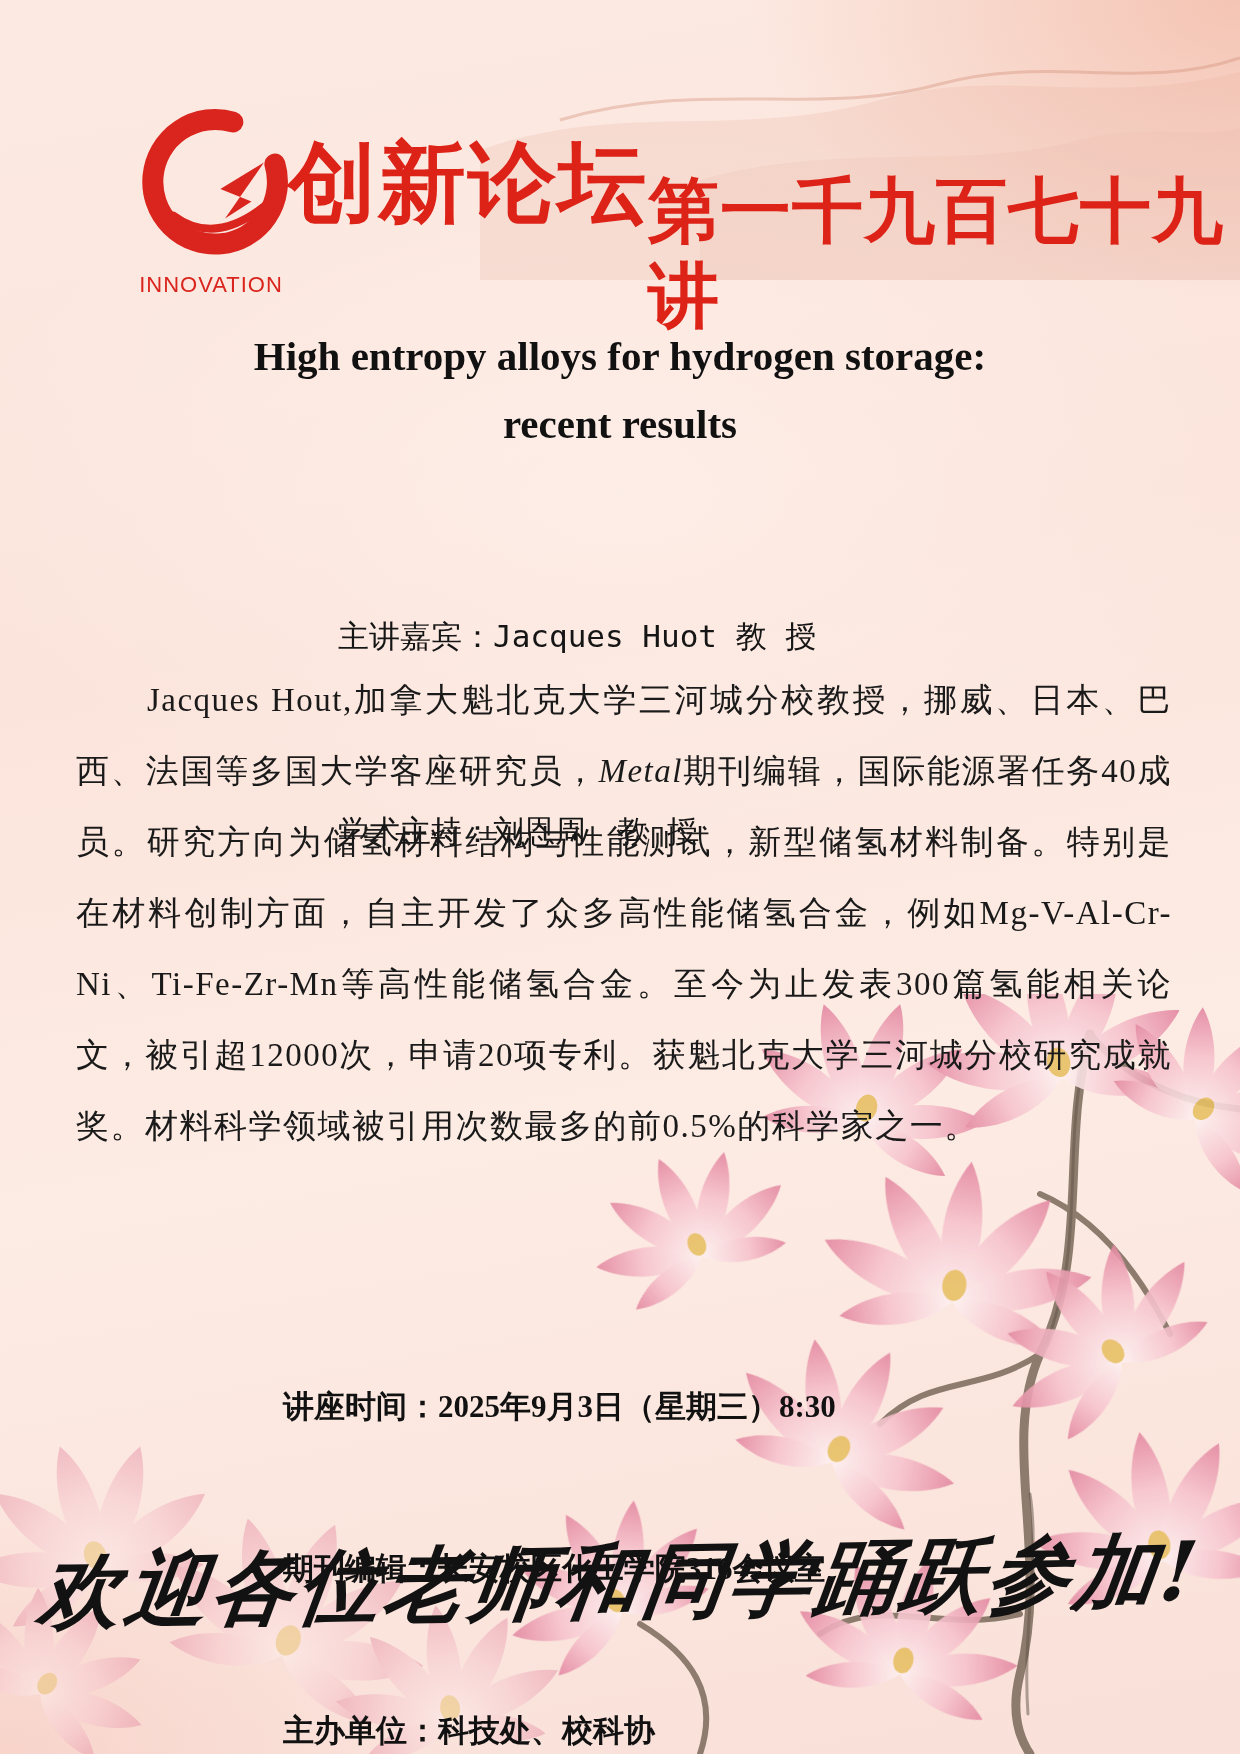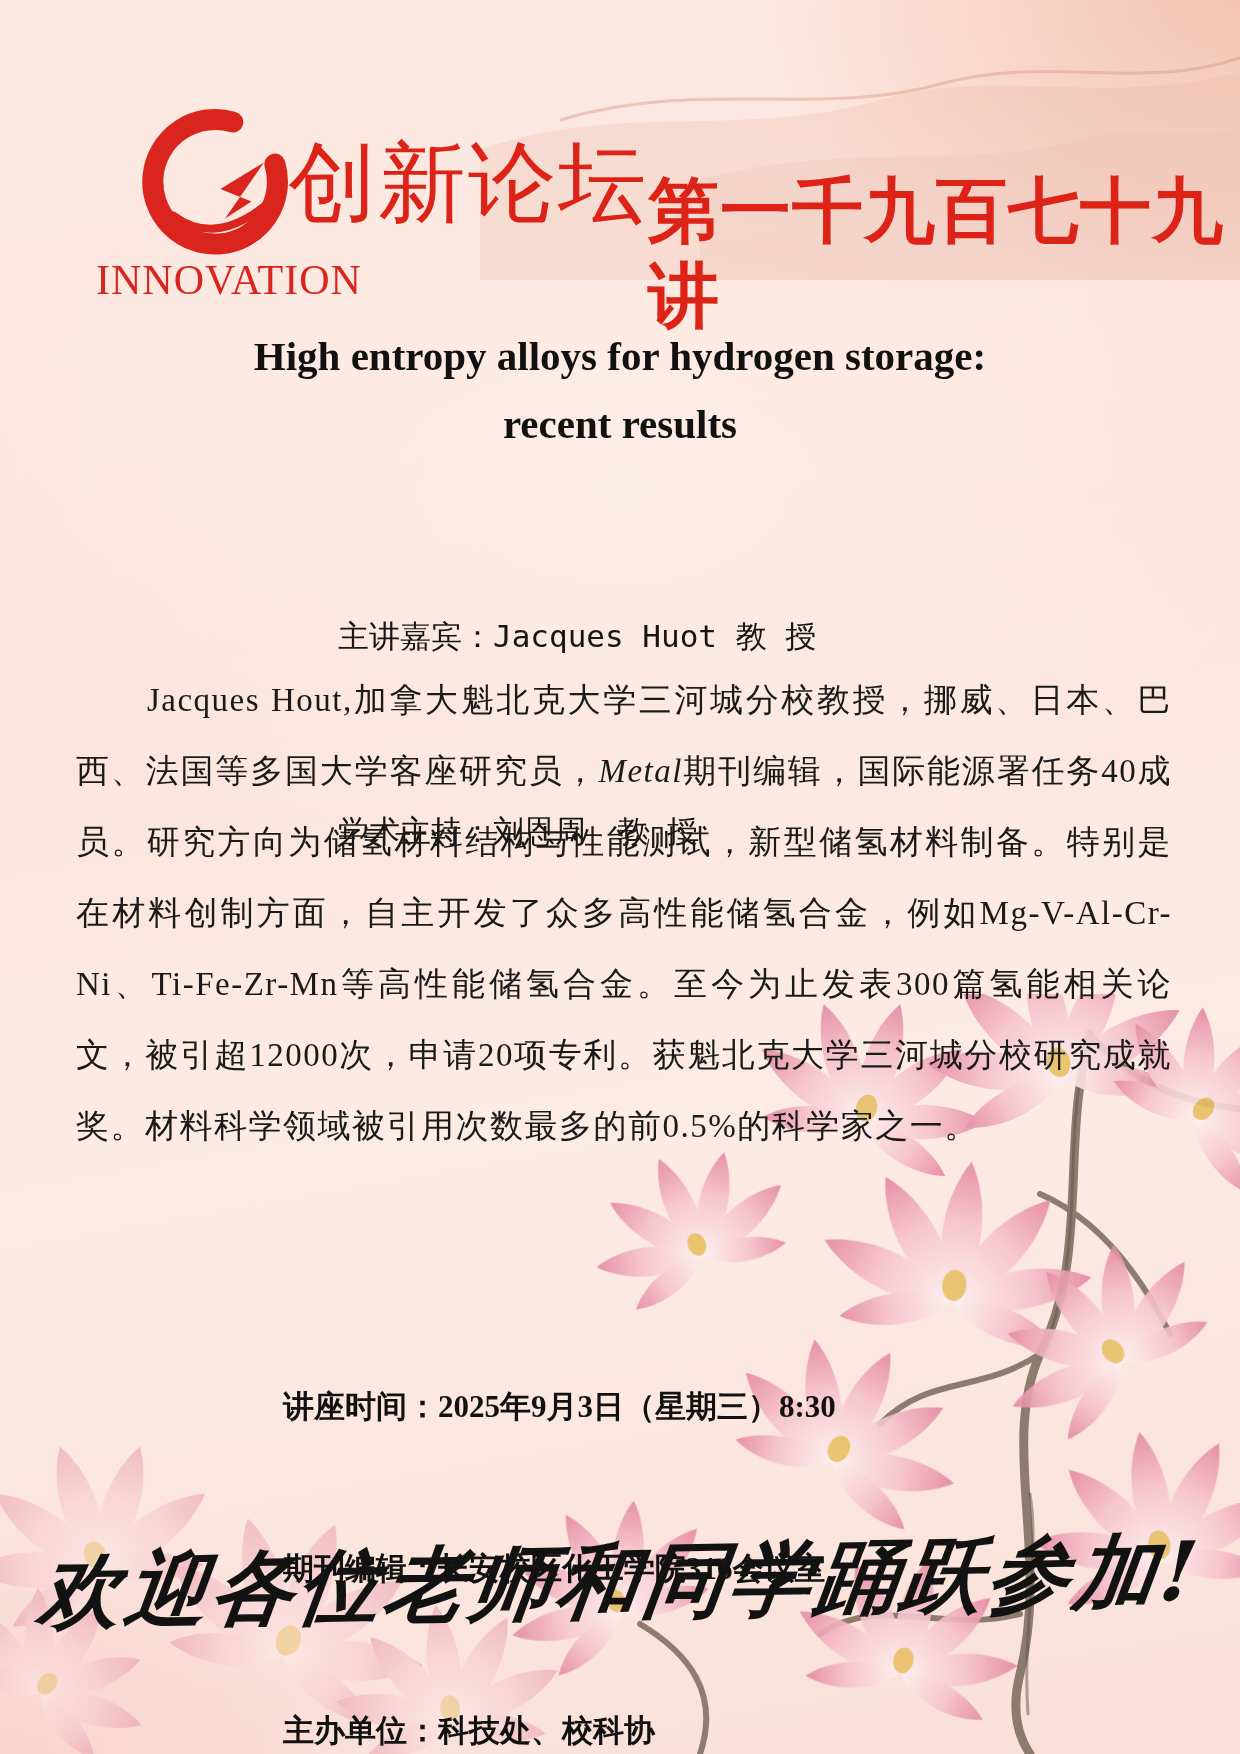--- a/index.html
+++ b/index.html
@@ -16,27 +16,27 @@
     font-family:"Liberation Serif", serif;
     color:#161616;
   }
   .decor{position:absolute;z-index:0;pointer-events:none;}
   .content{position:relative;z-index:2;}
 
   
   .logo-block{position:absolute;left:96px;top:108px;width:230px;text-align:center;}
   .logo-block svg{display:block;margin:0 auto;}
   .logo-wordmark{
-    font-family:Liberation Serif, serif;
-    font-size:42px;color:#d9251d;letter-spacing:1px;margin-top:0;
+    font-family:Liberation Sans, sans-serif;
+    font-size:22px;color:#d9251d;letter-spacing:1px;margin-top:16px;
   }
   .forum-title{
     position:absolute;left:288px;top:132px;
     font-family:"DejaVu Sans","Liberation Sans",sans-serif;
-    font-weight:400;font-size:88px;line-height:1.15;color:#dd2318;letter-spacing:2px;
+    font-weight:700;font-size:88px;line-height:1.15;color:#dd2318;letter-spacing:2px;
   }
   .lecture-number{
     position:absolute;left:648px;top:168px;
     font-family:"DejaVu Sans","Liberation Sans",sans-serif;
     font-weight:800;font-size:71px;line-height:1.2;color:#dd2318;letter-spacing:1px;
   }
 
   
   .main-title{
     position:absolute;left:0;right:0;top:322px;

